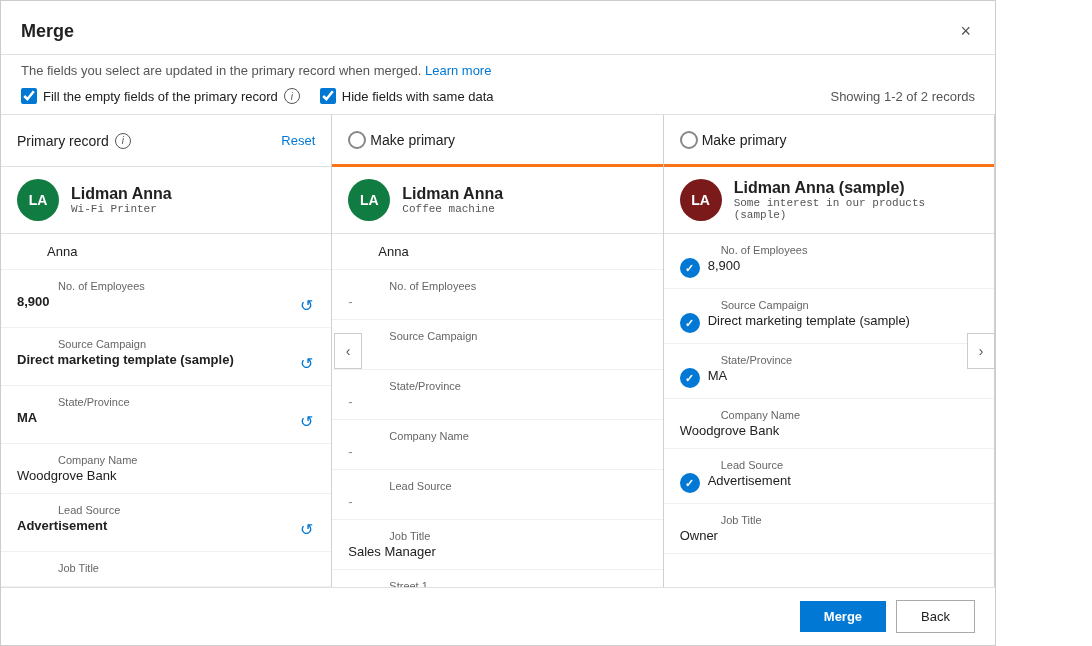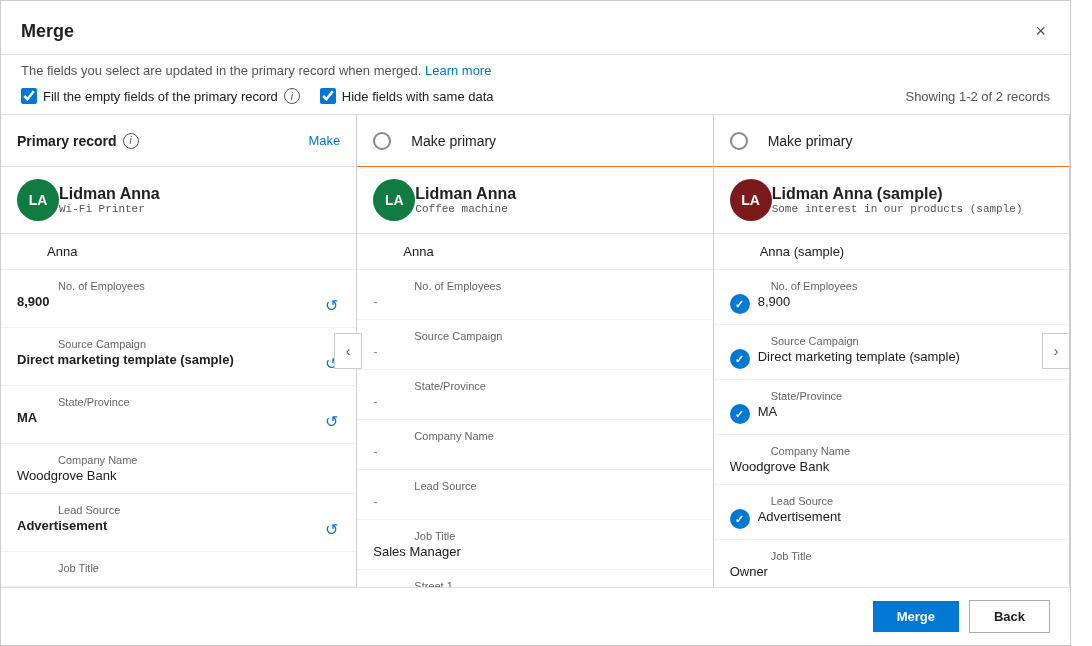--- a/index.html
+++ b/index.html
@@ -1,53 +1,53 @@
 <!DOCTYPE html>
 <html><head>
   <meta charset="utf-8">
   <style>
     * { box-sizing: border-box; margin: 0; padding: 0; }
     body { font-family: 'Segoe UI', sans-serif; font-size: 13px; color: #212121; background: #fff; width: 1092px; height: 646px; overflow: hidden; }
 
-    .dialog { width: 1071px; height: 646px; background: #fff; display: flex; flex-direction: column; border: 1px solid #ccc; }
+    .dialog { width: 996px; height: 646px; background: #fff; display: flex; flex-direction: column; border: 1px solid #ccc; }
 
     .dialog-header { display: flex; align-items: center; justify-content: space-between; padding: 16px 20px 8px 20px; border-bottom: 1px solid #e0e0e0; }
     .dialog-title { font-size: 18px; font-weight: 600; color: #212121; }
     .dialog-subtitle { font-size: 13px; color: #555; padding: 8px 20px 0 20px; }
     .dialog-subtitle a { color: #0078d4; text-decoration: none; }
 
     .close-btn { background: none; border: none; cursor: pointer; font-size: 18px; color: #555; padding: 4px; }
 
     .toolbar { display: flex; align-items: center; justify-content: space-between; padding: 10px 20px; border-bottom: 1px solid #e0e0e0; }
     .toolbar-left { display: flex; align-items: center; gap: 20px; }
     .checkbox-item { display: flex; align-items: center; gap: 6px; font-size: 13px; color: #212121; justify-content: center; }
     .checkbox-item input[type=checkbox] { width: 16px; height: 16px; accent-color: #0078d4; }
     .info-icon { display: inline-flex; align-items: center; justify-content: center; width: 16px; height: 16px; border-radius: 50%; border: 1px solid #555; color: #555; font-size: 10px; font-style: italic; cursor: pointer; }
     .showing-text { font-size: 13px; color: #555; }
 
     .columns-area { display: flex; flex: 1; overflow: hidden; position: relative; }
 
     .column { flex: 1; border-right: 1px solid #d0d0d0; overflow-y: auto; overflow-x: hidden; display: flex; flex-direction: column; }
     .column:last-child { border-right: none; }
 
-    .col-header { padding: 12px 16px; border-bottom: 1px solid #f97316; display: flex; align-items: center; gap: 20px; min-height: 52px; }
+    .col-header { padding: 12px 16px; border-bottom: 3px solid #f97316; display: flex; align-items: center; gap: 4px; min-height: 52px; }
     .col-header-primary { padding: 12px 16px; border-bottom: 1px solid #e0e0e0; display: flex; align-items: center; justify-content: space-between; min-height: 52px; }
     .primary-label-row { display: flex; align-items: center; gap: 6px; }
-    .primary-label { font-size: 14px; color: #212121; font-weight: 700; }
+    .primary-label { font-size: 14px; color: #212121; font-weight: 400; }
     .reset-link { color: #0078d4; text-decoration: none; font-size: 13px; cursor: pointer; background: none; border: none; }
 
     .radio-circle { width: 18px; height: 18px; border-radius: 50%; border: 2px solid #888; display: inline-block; flex-shrink: 0; }
 
     .make-primary-label { font-size: 14px; color: #212121; }
 
     .avatar { width: 42px; height: 42px; border-radius: 50%; display: flex; align-items: center; justify-content: center; font-size: 14px; font-weight: 600; color: #fff; flex-shrink: 0; }
     .avatar-green { background-color: #107c41; }
     .avatar-dark-red { background-color: #7a1a1a; }
 
-    .record-info { display: flex; align-items: center; gap: 0; padding: 12px 16px; border-bottom: 1px solid #e0e0e0; }
+    .record-info { display: flex; align-items: center; gap: 12px; padding: 12px 16px; border-bottom: 1px solid #e0e0e0; }
     .record-name { font-size: 16px; font-weight: 600; color: #212121; }
     .record-subtitle { font-size: 11px; color: #555; font-family: Liberation Mono, monospace; }
 
     .field-group { padding: 10px 16px; border-bottom: 1px solid #f0f0f0; }
     .field-label { font-size: 11px; color: #666; margin-bottom: 2px; padding-left: 41px; }
     .field-value { font-size: 13px; color: #212121; font-weight: 400; }
     .field-value-bold { font-size: 13px; color: #212121; font-weight: 600; }
     .field-dash { font-size: 13px; color: #888; }
 
     .field-row { display: flex; align-items: center; justify-content: space-between; }
@@ -59,21 +59,21 @@
     .check-icon::after { content: '✓'; color: #fff; font-size: 11px; font-weight: 700; }
 
     .field-with-check { display: flex; align-items: flex-start; gap: 8px; }
 
     .nav-arrow { position: absolute; top: 50%; transform: translateY(-50%); background: #fff; border: 1px solid #ccc; width: 28px; height: 36px; display: flex; align-items: center; justify-content: center; cursor: pointer; z-index: 10; color: #555; font-size: 14px; }
     .nav-arrow-left { left: 333px; }
     .nav-arrow-right { right: 0px; }
 
     .dialog-footer { display: flex; align-items: center; justify-content: flex-end; padding: 12px 20px; border-top: 1px solid #e0e0e0; gap: 10px; }
     .btn-primary { background: #0078d4; color: #fff; border: none; padding: 8px 24px; font-size: 13px; cursor: pointer; font-weight: 600; }
-    .btn-secondary { background: #fff; color: #212121; border: 1px solid #aaa; padding: 8px 24px; font-size: 13px; cursor: pointer; font-weight: 700; }
+    .btn-secondary { background: #fff; color: #212121; border: 1px solid #aaa; padding: 8px 24px; font-size: 13px; cursor: pointer; font-weight: 400; }
 
     .name-field { padding: 10px 16px; border-bottom: 1px solid #f0f0f0; }
     .name-value { font-size: 13px; color: #212121; margin-left: 30px; }
 
     ::-webkit-scrollbar { width: 6px; }
     ::-webkit-scrollbar-thumb { background: #ccc; border-radius: 3px; }
   </style>
 </head>
 <body>
 
@@ -104,21 +104,21 @@
   </div>
 
   <div class="columns-area">
 
     <div class="column">
       <div class="col-header-primary">
         <div class="primary-label-row">
           <span class="primary-label">Primary record</span>
           <span class="info-icon">i</span>
         </div>
-        <button class="reset-link">Make</button>
+        <button class="reset-link">Reset</button>
       </div>
       <div class="record-info">
         <div class="avatar avatar-green">LA</div>
         <div>
           <div class="record-name">Lidman Anna</div>
           <div class="record-subtitle">Wi-Fi Printer</div>
         </div>
       </div>
       <div class="name-field">
         <span class="name-value">Anna</span>
@@ -215,23 +215,20 @@
         <span class="radio-circle"></span>
         <span class="make-primary-label">Make primary</span>
       </div>
       <div class="record-info">
         <div class="avatar avatar-dark-red">LA</div>
         <div>
           <div class="record-name">Lidman Anna (sample)</div>
           <div class="record-subtitle">Some interest in our products (sample)</div>
         </div>
       </div>
-      <div class="name-field">
-        <span class="name-value">Anna (sample)</span>
-      </div>
       <div class="field-group">
         <div class="field-label">No. of Employees</div>
         <div class="field-with-check">
           <div class="check-icon"></div>
           <span class="field-value">8,900</span>
         </div>
       </div>
       <div class="field-group">
         <div class="field-label">Source Campaign</div>
         <div class="field-with-check">

